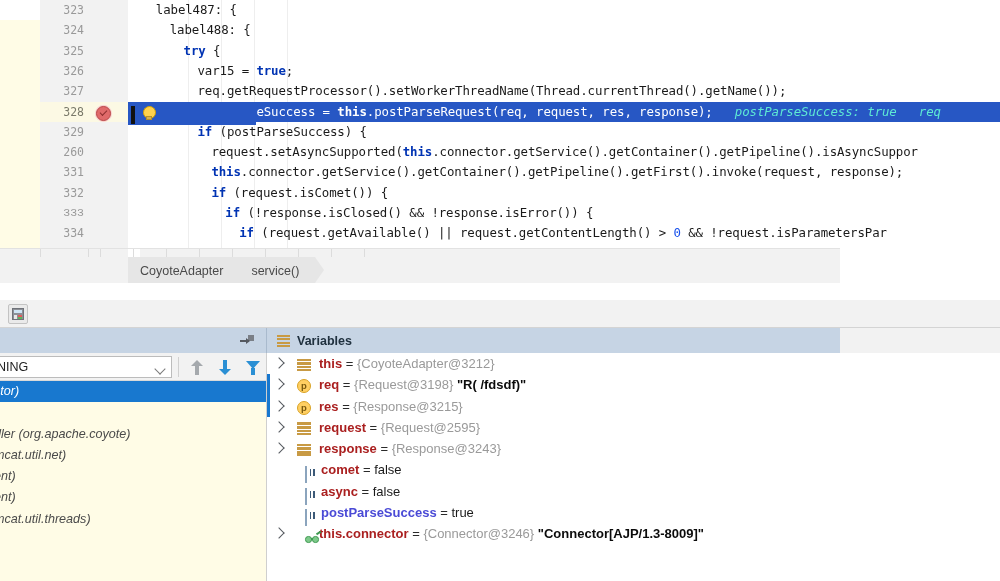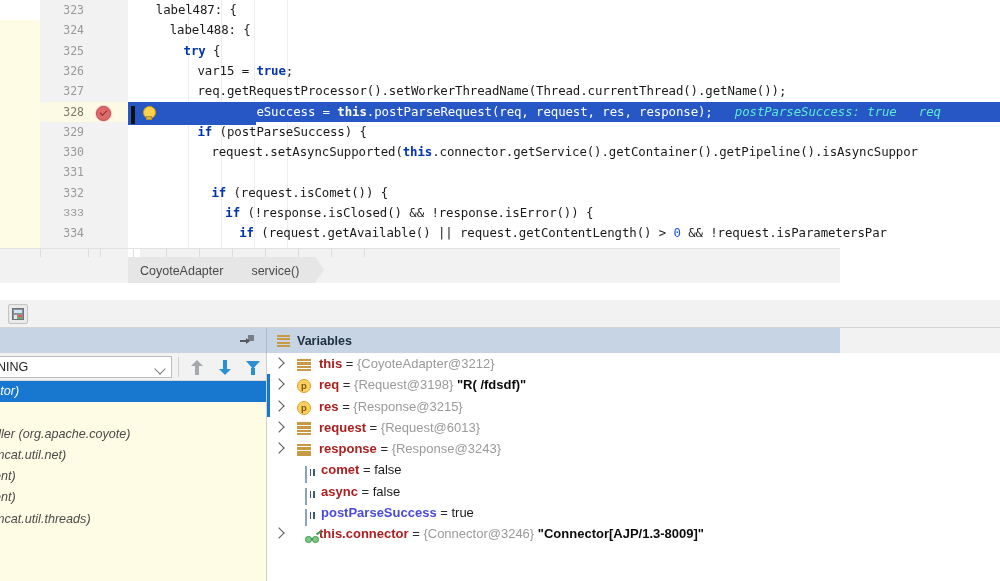--- a/index.html
+++ b/index.html
@@ -346,21 +346,21 @@
           <span class="lnum">327</span>
         </div>
         <div class="gutter-row current" style="top: 101.5px;">
           <span class="lnum">328</span>
           <div class="bp-icon"></div>
         </div>
         <div class="gutter-row" style="top: 121.8px;">
           <span class="lnum">329</span>
         </div>
         <div class="gutter-row" style="top: 142.1px;">
-          <span class="lnum">330</span>
+          <span class="lnum">260</span>
         </div>
         <div class="gutter-row" style="top: 162.4px;">
           <span class="lnum">331</span>
         </div>
         <div class="gutter-row" style="top: 182.7px;">
           <span class="lnum">332</span>
         </div>
         <div class="gutter-row" style="top: 203px; font-family: Liberation Mono, monospace;">
           <span class="lnum">333</span>
         </div>
@@ -375,20 +375,21 @@
       <div class="vguide" style="left:126px"></div>
       <div class="vguide" style="left:159px"></div>
     <div class="code-line" style="top: 0px;"><span class="ind" style="width:27.8px"></span>label487: {</div>
         <div class="code-line" style="top: 20.3px;"><span class="ind" style="width:41.7px"></span>label488: {</div>
         <div class="code-line" style="top: 40.6px;"><span class="ind" style="width:55.6px"></span><span class="kw">try</span> {</div>
         <div class="code-line" style="top: 60.9px;"><span class="ind" style="width:69.5px"></span>var15 = <span class="kw">true</span>;</div>
         <div class="code-line" style="top: 81.2px;"><span class="ind" style="width:69.5px"></span>req.getRequestProcessor().setWorkerThreadName(Thread.currentThread().getName());</div>
         <div class="code-line exec" style="top: 101.5px;"><span class="ind" style="width:69.5px"></span>postParseSuccess = <span class="kw">this</span>.postParseRequest(req, request, res, response);<span class="hint">   postParseSuccess: true   req</span></div>
         <div class="code-line" style="top: 121.8px;"><span class="ind" style="width:69.5px"></span><span class="kw">if</span> (postParseSuccess) {</div>
         <div class="code-line" style="top: 142.1px;"><span class="ind" style="width:83.4px"></span>request.setAsyncSupported(<span class="kw">this</span>.connector.getService().getContainer().getPipeline().isAsyncSuppor</div>
+        <div class="code-line" style="top: 162.4px;"><span class="ind" style="width:83.4px"></span><span class="kw">this</span>.connector.getService().getContainer().getPipeline().getFirst().invoke(request, response);</div>
         <div class="code-line" style="top: 203px;"><span class="ind" style="width:97.3px"></span><span class="kw">if</span> (!response.isClosed() &amp;&amp; !response.isError()) {</div>
         <div class="code-line" style="top: 182.7px;"><span class="ind" style="width:83.4px"></span><span class="kw">if</span> (request.isComet()) {</div>
         <div class="code-line" style="top: 223.3px;"><span class="ind" style="width:111.2px"></span><span class="kw">if</span> (request.getAvailable() || request.getContentLength() &gt; <span class="num">0</span> &amp;&amp; !request.isParametersPar</div>
       </div>
 
     <div class="exec-marker"></div>
     <div class="exec-bar"></div>
     <div class="bulb">
       <div class="glass"></div>
         <div class="base"></div>
@@ -513,21 +514,21 @@
               <i></i>
               <i></i>
             </span><span class="vlabel"><span class="vname">this</span><span class="veq"> = </span><span class="vref">{CoyoteAdapter@3212}</span></span></div>
           <div class="var-row"><span class="chev"></span><span class="vicon ic-param">p</span><span class="vlabel"><span class="vname">req</span><span class="veq"> = </span><span class="vref">{Request@3198}</span><span class="vstr"> "R( /fdsdf)"</span></span></div>
           <div class="var-row"><span class="chev"></span><span class="vicon ic-param">p</span><span class="vlabel"><span class="vname">res</span><span class="veq"> = </span><span class="vref">{Response@3215}</span></span></div>
           <div class="var-row"><span class="chev"></span><span class="vicon ic-stack">
               <i></i>
               <i></i>
               <i></i>
               <i></i>
-            </span><span class="vlabel"><span class="vname">request</span><span class="veq"> = </span><span class="vref">{Request@6013}</span></span></div>
+            </span><span class="vlabel"><span class="vname">request</span><span class="veq"> = </span><span class="vref">{Request@2595}</span></span></div>
           <div class="var-row"><span class="chev"></span><span class="vicon ic-stack">
               <i></i>
               <i></i>
               <i></i>
               <i></i>
             </span><span class="vlabel"><span class="vname">response</span><span class="veq"> = </span><span class="vref">{Response@3243}</span></span></div>
           <div class="var-row"><span class="vicon ic-prim"></span><span class="vlabel"><span class="vname">comet</span><span class="veq"> = </span><span class="vbool">false</span></span></div>
           <div class="var-row"><span class="vicon ic-prim"></span><span class="vlabel"><span class="vname">async</span><span class="veq"> = </span><span class="vbool">false</span></span></div>
           <div class="var-row"><span class="vicon ic-prim"></span><span class="vlabel"><span class="vname mod">postParseSuccess</span><span class="veq"> = </span><span class="vbool">true</span></span></div>
           <div class="var-row"><span class="chev"></span><span class="vicon ic-field"><span class="lens1"></span><span class="lens2"></span><span class="bridge"></span><span class="stemA"></span></span><span class="vlabel"><span class="vname">this.connector</span><span class="veq"> = </span><span class="vref">{Connector@3246}</span><span class="vstr"> "Connector[AJP/1.3-8009]"</span></span></div>

